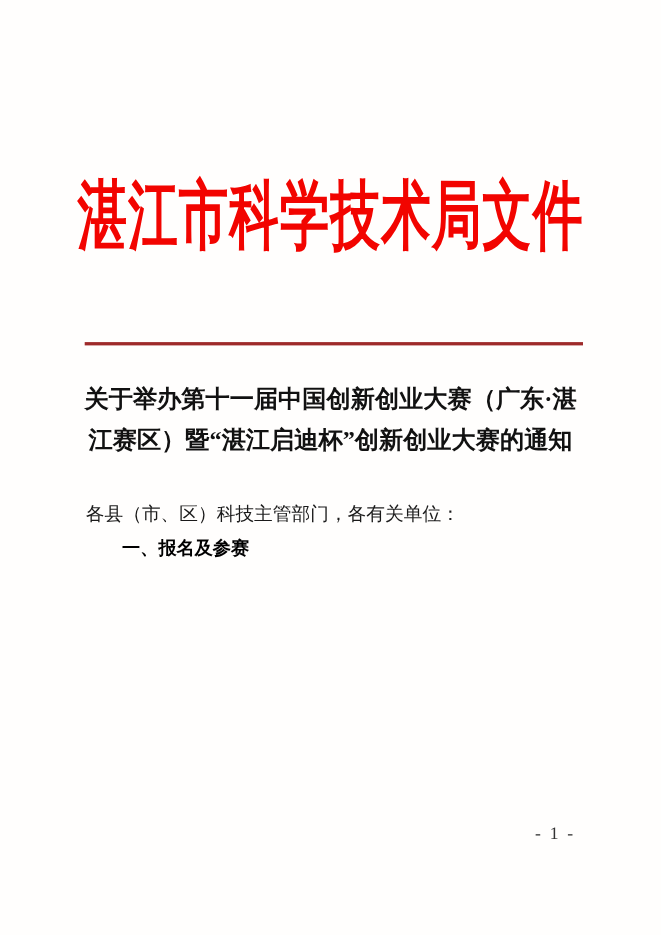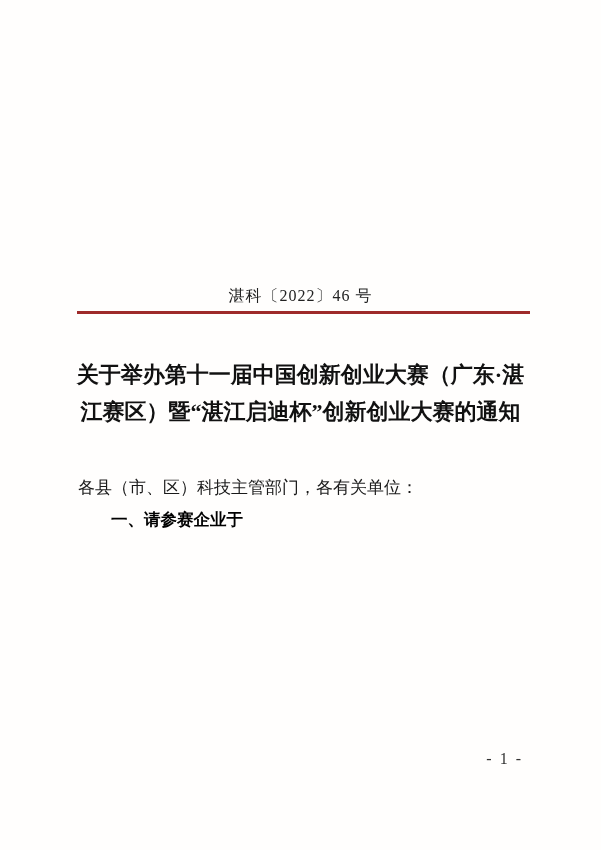--- a/index.html
+++ b/index.html
@@ -48,32 +48,32 @@
   .red-line {
     position: absolute;
     top: 311px;
     left: 77px;
     width: 453px;
     height: 3px;
     background: #9e2a2a;
   }
   .doc-title {
     position: absolute;
-    top: 356px;
+    top: 344px;
     left: 68px;
     width: 465px;
     text-align: center;
     font-size: 22px;
     font-weight: bold;
     line-height: 37px;
     color: #111111;
   }
   .body-text {
     position: absolute;
-    top: 472px;
+    top: 452px;
     left: 78px;
     width: 466px;
     font-size: 17px;
     line-height: 31.5px;
     text-align: justify;
     text-justify: inter-ideograph;
   }
   .body-text p {
     margin: 0;
   }
@@ -94,27 +94,29 @@
     font-size: 16px;
     letter-spacing: 2px;
     color: #333333;
   }
 </style>
 </head>
 <body>
 
 <div class="page">
 
+  <div class="letterhead">
+    <span class="letterhead-text">湛江市科学技术局文件</span>
+  </div>
 
-  <div class="doc-number">湛科〔2022〕46 号</div>
 
   <div class="red-line"></div>
 
   <div class="doc-title">关于举办第十一届中国创新创业大赛（广东·湛江赛区）暨“湛江启迪杯”创新创业大赛的通知</div>
 
   <div class="body-text">
     <p class="salutation">各县（市、区）科技主管部门，各有关单位：</p>
-    <p class="section-heading">一、请参赛企业于</p>
+    <p class="section-heading">一、报名及参赛</p>
   </div>
 
   <div class="page-number">- 1 -</div>
 
 </div>
 
 </body></html>

